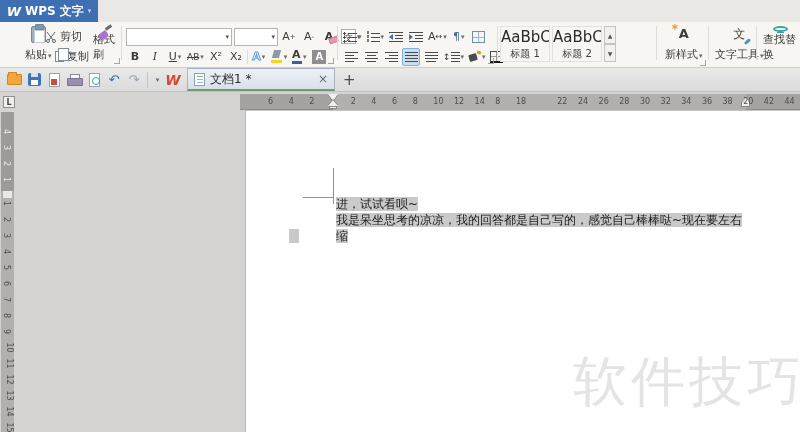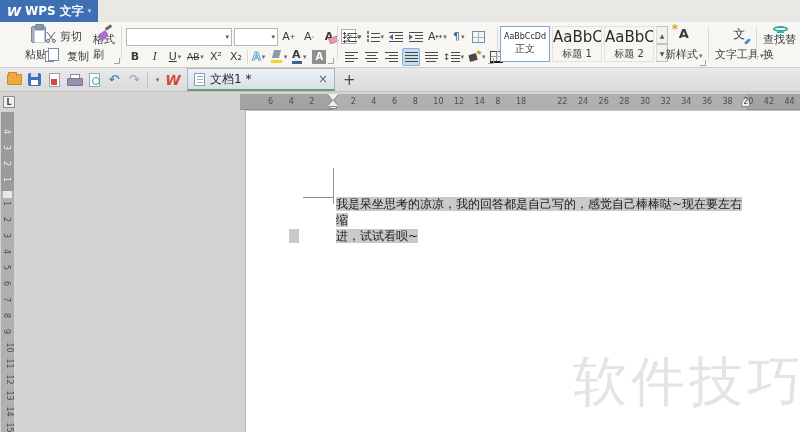--- a/index.html
+++ b/index.html
@@ -171,21 +171,21 @@
       <div class="sbtn" style="width:46px;justify-content:flex-start">
         <svg width="12" height="12" viewBox="0 0 12 12">
             <path d="M2 1 L8 9 M10 1 L4 9" stroke="#5a6b7a" stroke-width="1" fill="none"></path>
             <circle cx="3" cy="10" r="1.5" fill="none" stroke="#5a6b7a"></circle>
             <circle cx="9" cy="10" r="1.5" fill="none" stroke="#5a6b7a"></circle>
           </svg>
         <span class="lbl11" style="margin-left:3px">剪切</span>
       </div>
     </div>
     <div class="row r2" style="left:42px">
-      <div class="sbtn" style="width:46px;justify-content:space-between">
+      <div class="sbtn" style="width:46px;justify-content:flex-end">
         <span class="ic-copy"></span>
         <span class="lbl11">复制</span>
       </div>
     </div>
     <div class="bigbtn" style="position:absolute;left:88px;top:0">
       <span class="ic-brush"></span>
       <span class="lbl11">格式刷</span>
     </div>
     <span class="dlg" style="right:0"></span>
   </div>
@@ -309,24 +309,20 @@
           <span class="brdr"></span>
           <span class="dd">▾</span>
         </div>
     </div>
     <span class="dlg" style="right:2px"></span>
   </div>
   <div class="vdiv" style="left:497px"></div>
 
   <div class="grp" style="left:500px;width:154px">
     <div style="position:absolute;left:0;top:2px;display:flex;gap:2px">
-      <div class="stylecard sel">
-        <span class="prev">AaBbCcDd</span>
-        <span class="nm">正文</span>
-      </div>
       <div class="stylecard">
         <span class="prev big">AaBbC</span>
         <span class="nm">标题 1</span>
       </div>
       <div class="stylecard">
         <span class="prev big">AaBbC</span>
         <span class="nm">标题 2</span>
       </div>
       <div class="spin">
         <span>▲</span>
@@ -446,21 +442,21 @@
     <span class="vnum" style="left: 3px; top: 231px;">10</span>
     <span class="vnum" style="left: 3px; top: 247px;">11</span>
     <span class="vnum" style="left: 3px; top: 263px;">12</span>
     <span class="vnum" style="left: 3px; top: 279px;">13</span>
     <span class="vnum" style="left: 3px; top: 295px;">14</span>
     <span class="vnum" style="left: 3px; top: 311px;">15</span>
   </div>
 
 <div class="page">
   <div class="doctext">
+    <div><span class="sel">进，试试看呗~</span></div>
     <div><span class="sel">我是呆坐思考的凉凉，我的回答都是自己写的，感觉自己棒棒哒~现在要左右缩</span></div>
-    <div><span class="sel">进，试试看呗~</span></div>
   </div>
   <div class="cursorbox"></div>
   <div class="watermark">软件技巧</div>
 </div>
 
 <div class="caret-v"></div>
 <div class="caret-h"></div>
 
 </body></html>

